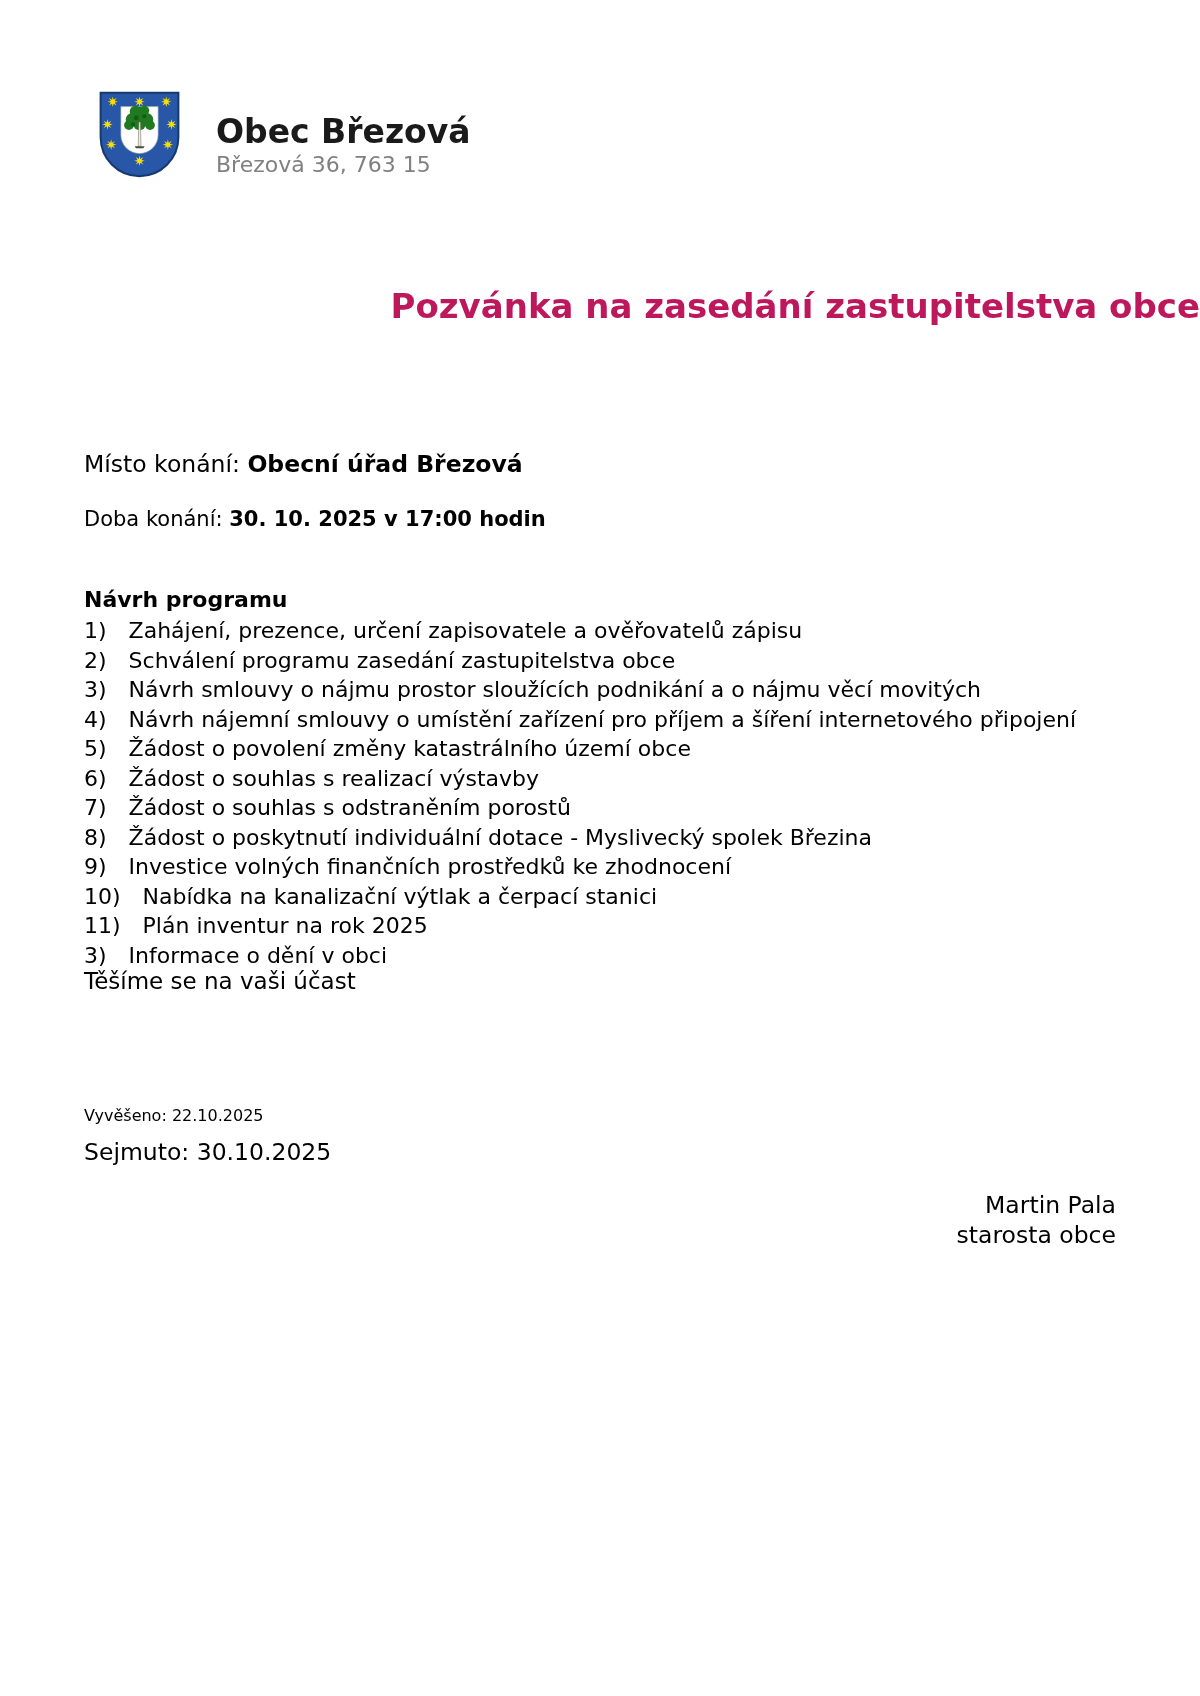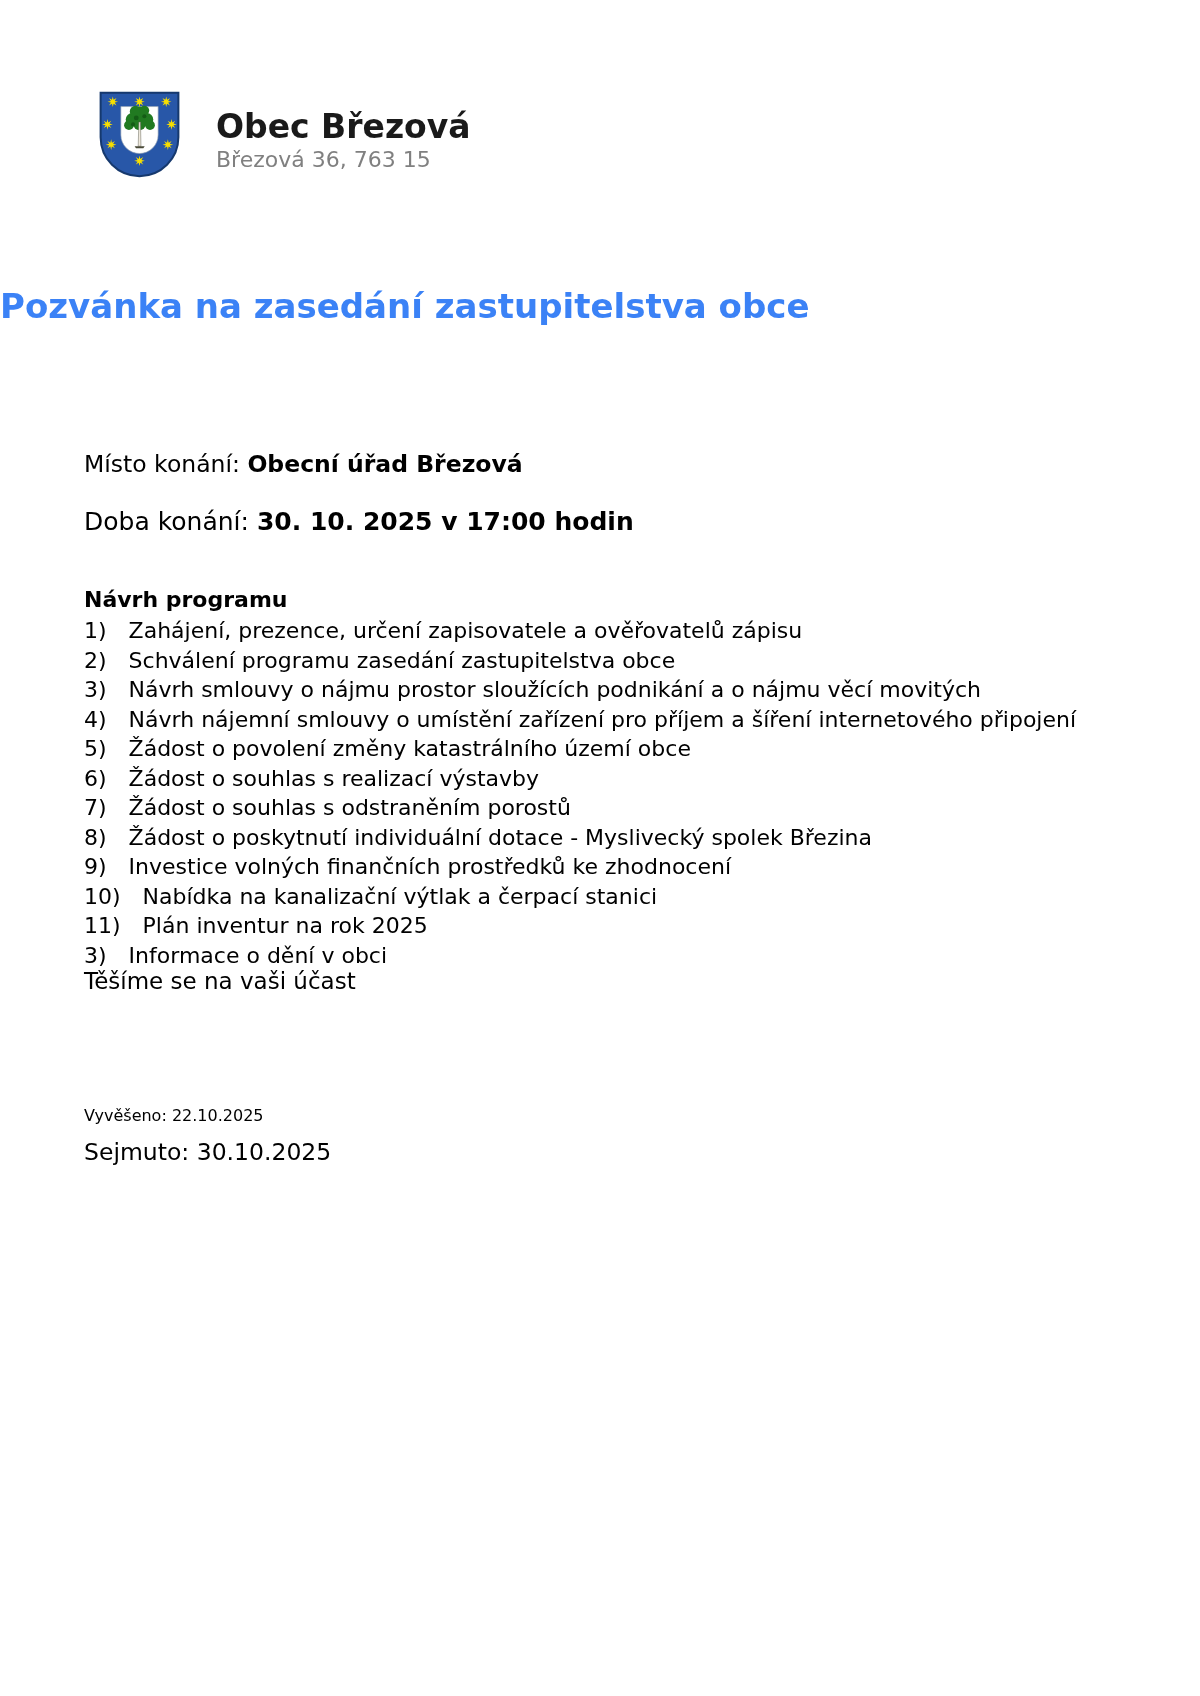--- a/index.html
+++ b/index.html
@@ -7,37 +7,37 @@
   .page {
     position:relative;
     width:1200px; height:1696px;
     background:#ffffff;
     font-family:"DejaVu Sans","Liberation Sans",sans-serif;
     color:#000000;
     overflow:hidden;
   }
 
   
-  .header { position:absolute; left:99px; top:91px; display:flex; align-items:center; }
+  .header { position:absolute; left:99px; top:91px; display:flex; align-items:flex-end; }
   .logo svg { display:block; }
   .org { margin-left:36px; padding-top:11px; }
   .org-name { font-size:33px; font-weight:700; line-height:40px; color:#1a1a1a; }
   .org-address { font-size:22px; line-height:26px; color:var(--muted-gray,#808080); }
 
   
   .title {
-    position:absolute; left:0; right:8px; top:288px;
-    text-align:left;
+    position:absolute; left:0; right:0; top:288px;
+    text-align:right;
     font-size:34px; font-weight:700; line-height:36px;
-    color:#3b82f6;
+    color:#be185d;
   }
 
   
   .meta-place { position:absolute; left:84px; top:450px; font-size:23.5px; white-space:nowrap; }
-  .meta-time  { position:absolute; left:84px; top:507px; font-size:25px; white-space:nowrap;text-align:right; }
+  .meta-time  { position:absolute; left:84px; top:507px; font-size:21px; white-space:nowrap;text-align:right; }
   .meta-place b, .meta-time b { font-weight:700; }
 
   
   .agenda { position:absolute; left:84px; top:584px; right:20px; font-size:22px; }
   .agenda-heading { font-weight:700; line-height:32px; }
   .agenda-item { display:flex; line-height:29.5px; white-space:nowrap; }
   .agenda-item .num { flex:none; margin-right:22px; }
 
   .closing { position:absolute; left:84px; top:968px; font-size:23px; white-space:nowrap; }
 
@@ -163,14 +163,18 @@
         <span class="txt">Informace o dění v obci</span>
       </div>
   </section>
 
   <p class="closing">Těšíme se na vaši účast</p>
 
   <p class="posted"><span>Vyvěšeno:</span> <span>22.10.2025</span></p>
 
   <p class="removed"><span>Sejmuto:</span> <span>30.10.2025</span></p>
 
+  <div class="signature">
+    <div>Martin Pala</div>
+    <div>starosta obce</div>
+  </div>
 
 </div>
 
 </body></html>

